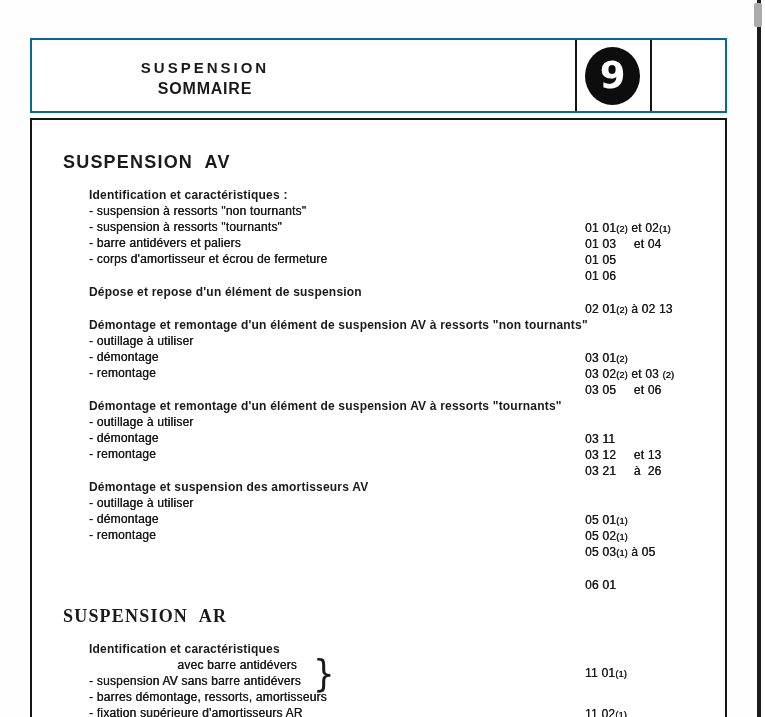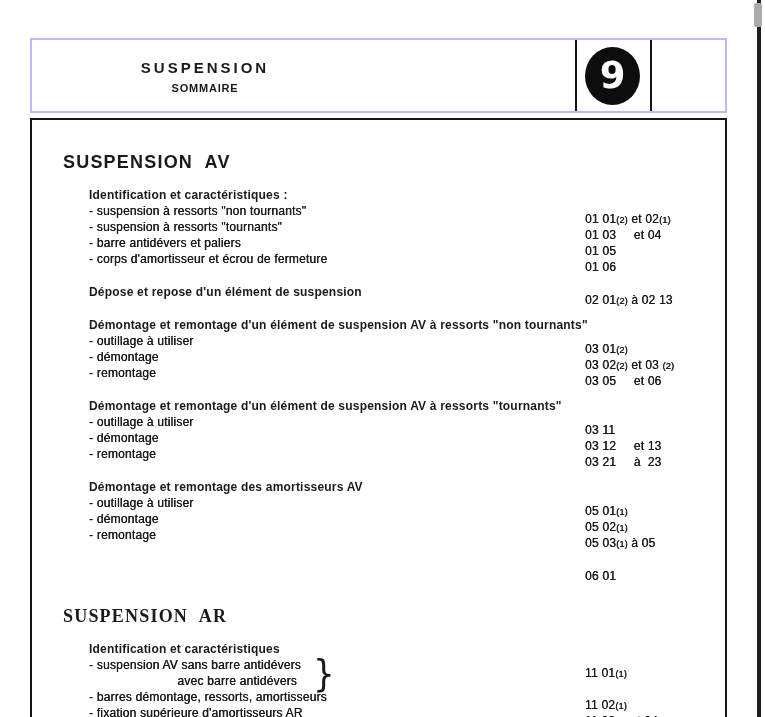--- a/index.html
+++ b/index.html
@@ -1,44 +1,44 @@
 <!DOCTYPE html>
 <html><head>
 <meta charset="utf-8">
 <style>
   html,body{margin:0;padding:0;background:#ffffff;}
   .canvas{position:relative;width:765px;height:717px;overflow:hidden;background:#fefefe;
           font-family:"Liberation Sans", sans-serif;color:#1a1a1a;}
 
   
   .header-box{position:absolute;left:30px;top:38px;width:693px;height:71px;
-              border:2px solid #c4b5fd;background:#fff;}
+              border:2px solid #0369a1;background:#fff;}
   .title-block{position:absolute;left:0;top:19px;width:346px;text-align:center;}
   .doc-title{font-size:15px;font-weight:700;letter-spacing:3px;word-spacing:4px;line-height:18px;}
-  .doc-subtitle{font-size:11px;font-weight:700;letter-spacing:0.8px;margin-top:5px;line-height:13px;}
+  .doc-subtitle{font-size:16px;font-weight:700;letter-spacing:0.8px;margin-top:5px;line-height:13px;}
   .vdiv{position:absolute;top:0;width:2px;height:71px;background:#151515;}
   .vdiv-1{left:543px;} .vdiv-2{left:618px;}
   .badge{position:absolute;left:553px;top:7px;width:55px;height:58px;border-radius:50%;
          background:#0d0d0d;display:flex;align-items:center;justify-content:center;}
   .badge-num{color:#ffffff;font-size:37px;font-weight:700;font-family:"DejaVu Sans", sans-serif;
              line-height:1;transform:translateY(-1px);}
 
   
   .content-box{position:absolute;left:30px;top:118px;width:693px;height:640px;
                border:2px solid #151515;background:#fff;}
   .toc{padding:34px 0 0 31px;}
   .section-heading{font-size:18px;font-weight:700;letter-spacing:1.2px;word-spacing:6px;
                    line-height:16px;height:16px;}
   .section-heading.gap-big{margin-top:32px;font-family:Liberation Serif, serif;}
   .group{padding-left:26px;margin-top:17px;}
   .row{position:relative;height:16px;line-height:16px;font-size:12px;white-space:nowrap;}
   .row.brace-row{height:32px;line-height:16px;display:flex;align-items:center;}
   .g-title{font-weight:700;letter-spacing:0.2px;}
   .item-label{font-weight:400;letter-spacing:0.2px;text-shadow:0.35px 0 0 #1a1a1a;}
-  .ref{position:absolute;left:496px;top:8px;font-weight:400;white-space:pre;
+  .ref{position:absolute;left:496px;top:17px;font-weight:400;white-space:pre;
        letter-spacing:0.2px;text-shadow:0.35px 0 0 #1a1a1a;}
   .brace-row .ref{top:50%;transform:translateY(-50%);}
   .sm{font-size:9.5px;letter-spacing:0;}
   .brace-lines{display:inline-block;}
   .brace-lines .l2{text-align:right;padding-right:4px;}
   .brace{font-size:34px;font-weight:400;line-height:30px;margin-left:12px;
          transform:scaleY(1.08);font-family:"DejaVu Sans", sans-serif;}
 
   
   .scan-edge{position:absolute;left:757px;top:0;width:4px;height:717px;background:#1c1c1c;}
@@ -78,38 +78,38 @@
         <div class="group">
           <div class="row"><span class="g-title">Démontage et remontage d'un élément de suspension AV à ressorts "non tournants"</span></div>
           <div class="row"><span class="item-label">- outillage à utiliser</span><span class="ref">03 01<span class="sm">(2)</span></span></div>
           <div class="row"><span class="item-label">- démontage</span><span class="ref">03 02<span class="sm">(2)</span> et 03 <span class="sm">(2)</span></span></div>
           <div class="row"><span class="item-label">- remontage</span><span class="ref">03 05     et 06</span></div>
         </div>
         <div class="group">
           <div class="row"><span class="g-title">Démontage et remontage d'un élément de suspension AV à ressorts "tournants"</span></div>
           <div class="row"><span class="item-label">- outillage à utiliser</span><span class="ref">03 11</span></div>
           <div class="row"><span class="item-label">- démontage</span><span class="ref">03 12     et 13</span></div>
-          <div class="row"><span class="item-label">- remontage</span><span class="ref">03 21     à  23</span></div>
+          <div class="row"><span class="item-label">- remontage</span><span class="ref">03 21     à  26</span></div>
         </div>
         <div class="group">
-          <div class="row"><span class="g-title">Démontage et remontage des amortisseurs AV</span></div>
+          <div class="row"><span class="g-title">Démontage et suspension des amortisseurs AV</span></div>
           <div class="row"><span class="item-label">- outillage à utiliser</span><span class="ref">05 01<span class="sm">(1)</span></span></div>
           <div class="row"><span class="item-label">- démontage</span><span class="ref">05 02<span class="sm">(1)</span></span></div>
           <div class="row"><span class="item-label">- remontage</span><span class="ref">05 03<span class="sm">(1)</span> à 05</span></div>
         </div>
         <div class="group">
           <div class="row"><span class="ref">06 01</span></div>
         </div>
         <div class="section-heading gap-big">SUSPENSION AR</div>
         <div class="group">
           <div class="row"><span class="g-title">Identification et caractéristiques</span></div>
           <div class="row brace-row">
             <span class="brace-lines">
+              <div class="item-label l2">avec barre antidévers</div>
               <div class="item-label">- suspension AV sans barre antidévers</div>
-              <div class="item-label l2">avec barre antidévers</div>
             </span>
             <span class="brace">}</span>
             <span class="ref">11 01<span class="sm">(1)</span></span>
           </div>
           <div class="row"><span class="item-label">- barres démontage, ressorts, amortisseurs</span><span class="ref">11 02<span class="sm">(1)</span></span></div>
           <div class="row"><span class="item-label">- fixation supérieure d'amortisseurs AR</span><span class="ref">11 03<span class="sm">(1)</span> et 04</span></div>
         </div>
       </div>
   </div>
 

